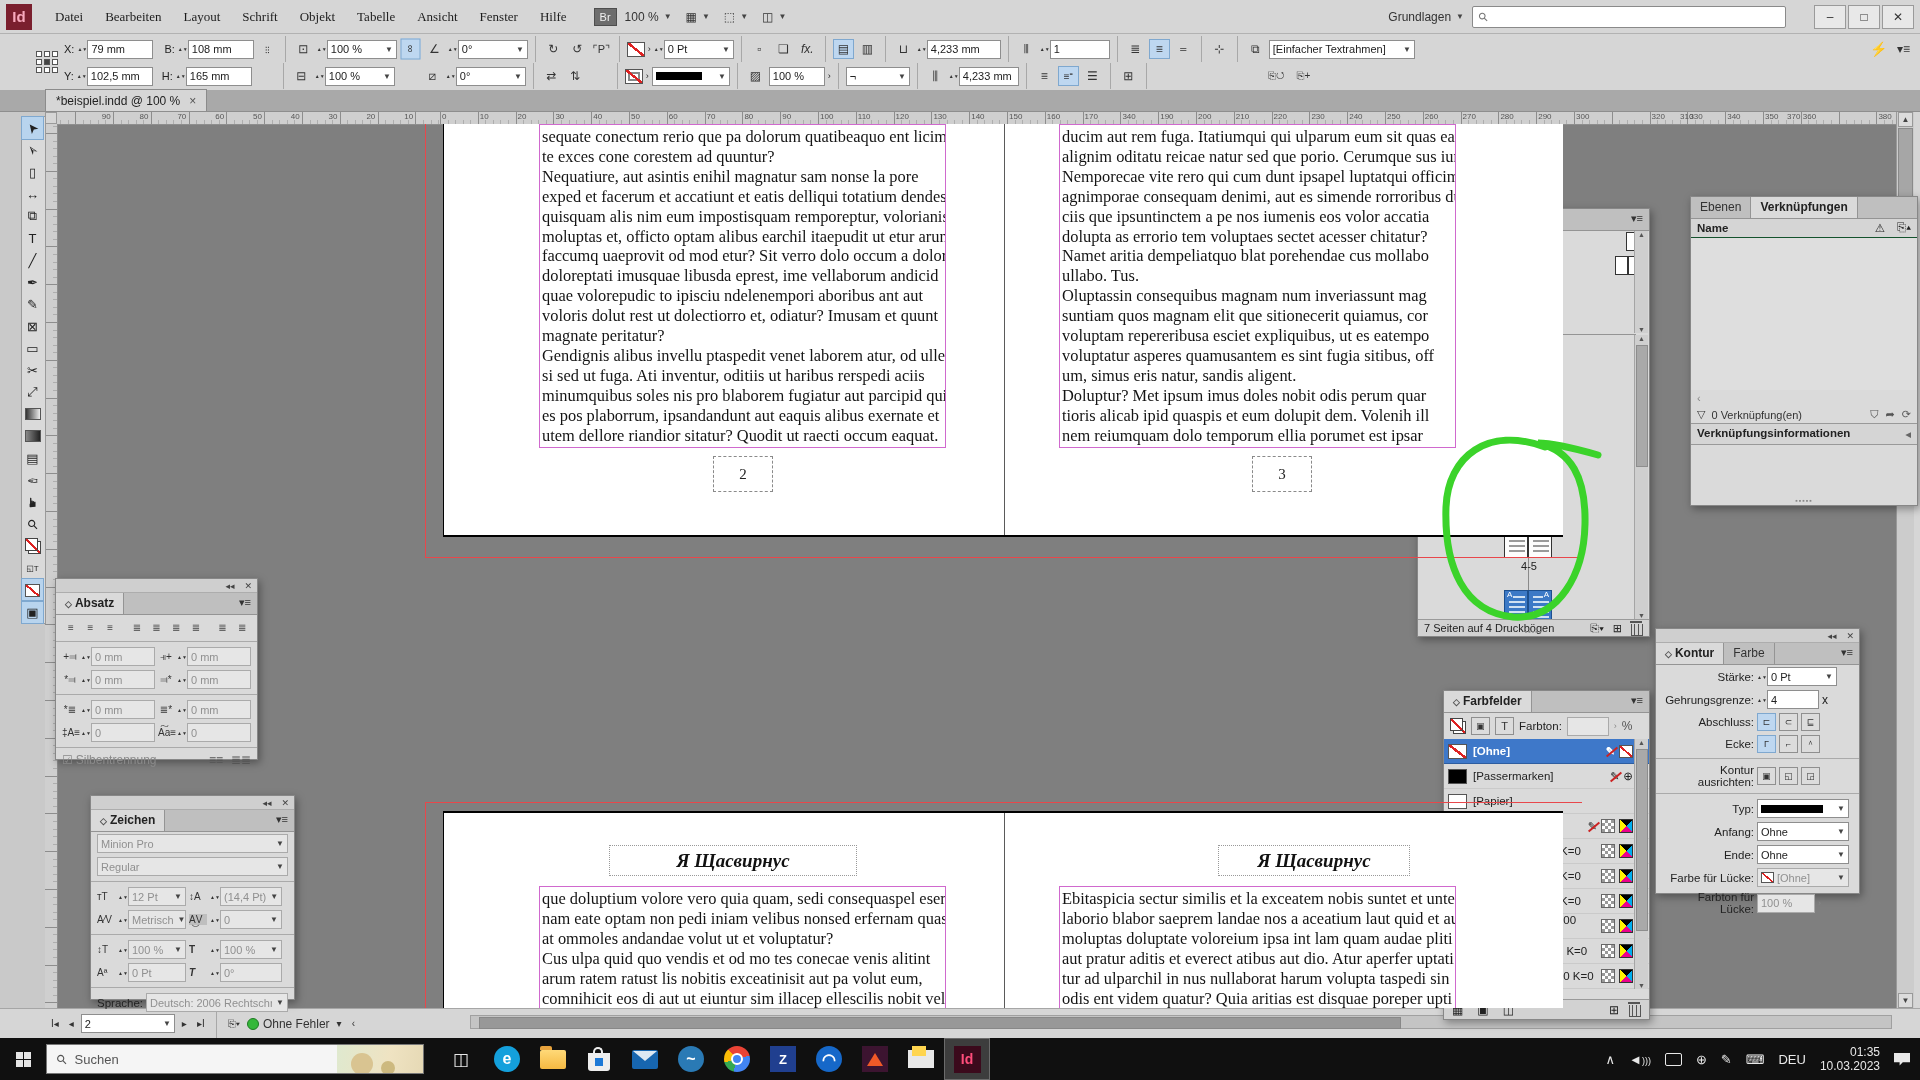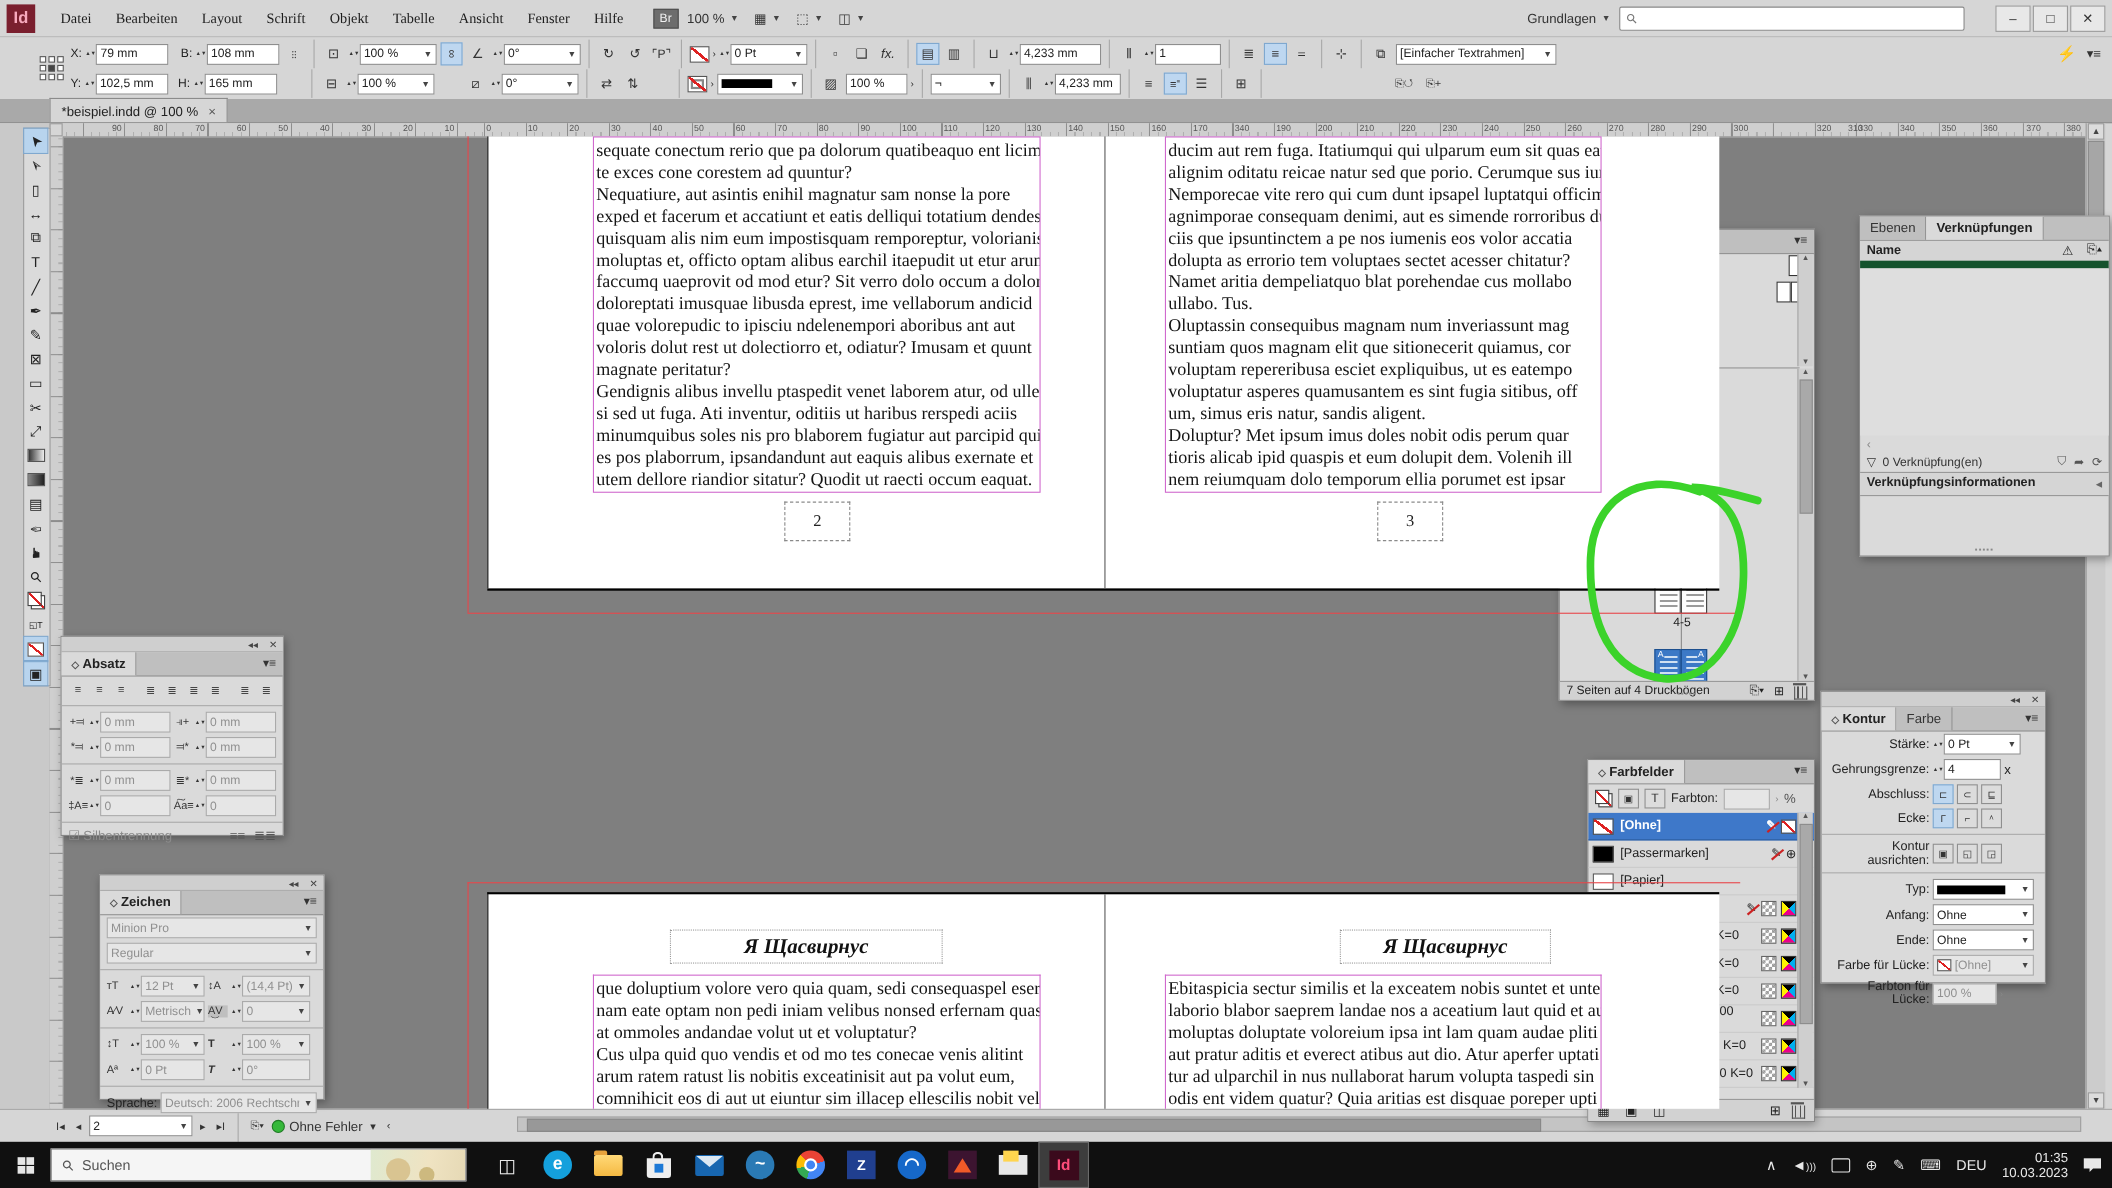--- a/index.html
+++ b/index.html
@@ -128,21 +128,21 @@
     display:flex;align-items:center;gap:9px;padding:0 6px;font-size:11px;box-sizing:border-box;}
   .prail{position:absolute;right:1px;width:13px;background:#cfcfcf;border-left:1px solid #a5a5a5;}
   .prail .pr-thumb{position:absolute;left:1px;width:10px;background:#a9a9a9;border:1px solid #8d8d8d;}
   .trash{width:10px;height:11px;border:1px solid #555;border-top:none;position:relative;margin-top:3px;
     background:repeating-linear-gradient(to right,transparent 0 2px,#555 2px 3px,transparent 3px 4px);}
   .trash::before{content:"";position:absolute;left:-2px;top:-3px;width:12px;height:2px;background:#555;}
   
   #annotation{position:absolute;left:0;top:0;width:1920px;height:1080px;pointer-events:none;z-index:60;}
   
   #linkspanel{left:1690px;top:196px;width:228px;height:310px;}
-  #links-namebar{display:flex;align-items:center;height:18px;border-bottom:7px solid #14532d;padding:0 6px;
+  #links-namebar{display:flex;align-items:center;height:18px;border-bottom:1px solid #14532d;padding:0 6px;
     font-weight:bold;font-size:11.5px;background:#d5d5d5;}
   #links-list{height:152px;background:#dedede;}
   .links-foot{display:flex;align-items:center;gap:6px;padding:2px 6px;font-size:11px;color:#333;}
   #linkinfo-hdr{font-weight:bold;font-size:11.5px;padding:3px 6px;border-top:1px solid #999;border-bottom:1px solid #999;background:#d5d5d5;display:flex;}
   
   #farbfelder{left:1443px;top:690px;width:207px;height:330px;}
   #ff-toolbar{display:flex;align-items:center;gap:5px;padding:3px 6px;height:20px;}
   .sw-row{display:flex;align-items:center;height:24px;padding:0 4px;gap:6px;border-bottom:1px solid #cacaca;font-size:11.5px;}
   .sw-row.sel{background:#3e78c9;color:#fff;border-bottom-color:#2d5da0;font-weight:bold;}
   .sw-chip{width:17px;height:13px;border:1px solid #555;flex:none;}
@@ -450,21 +450,21 @@
     <span class="rlabel" style="left: 1462.6px;">270</span>
     <span class="rlabel" style="left: 1500.4px;">280</span>
     <span class="rlabel" style="left: 1538.2px;">290</span>
     <span class="rlabel" style="left: 1576px;">300</span>
     <span class="rlabel" style="left: 1680px; text-align: right;">310</span>
     <span class="rlabel" style="left: 1651.6px;">320</span>
     <span class="rlabel" style="left: 1689.4px;">330</span>
     <span class="rlabel" style="left: 1727.2px;">340</span>
     <span class="rlabel" style="left: 1765px;">350</span>
     <span class="rlabel" style="left: 1802.8px;">360</span>
-    <span class="rlabel" style="left: 1842px;">370</span>
+    <span class="rlabel" style="left: 1787px;">370</span>
     <span class="rlabel" style="left: 1878.4px;">380</span>
   </div>
 <div id="toolbar">
     <div class="tool on">
       <span style="display: inline-block; transform: rotate(-128deg);">➤</span>
     </div>
     <div class="tool">
       <span style="display: inline-block; transform: rotate(-128deg);">➣</span>
     </div>
     <div class="tool">

